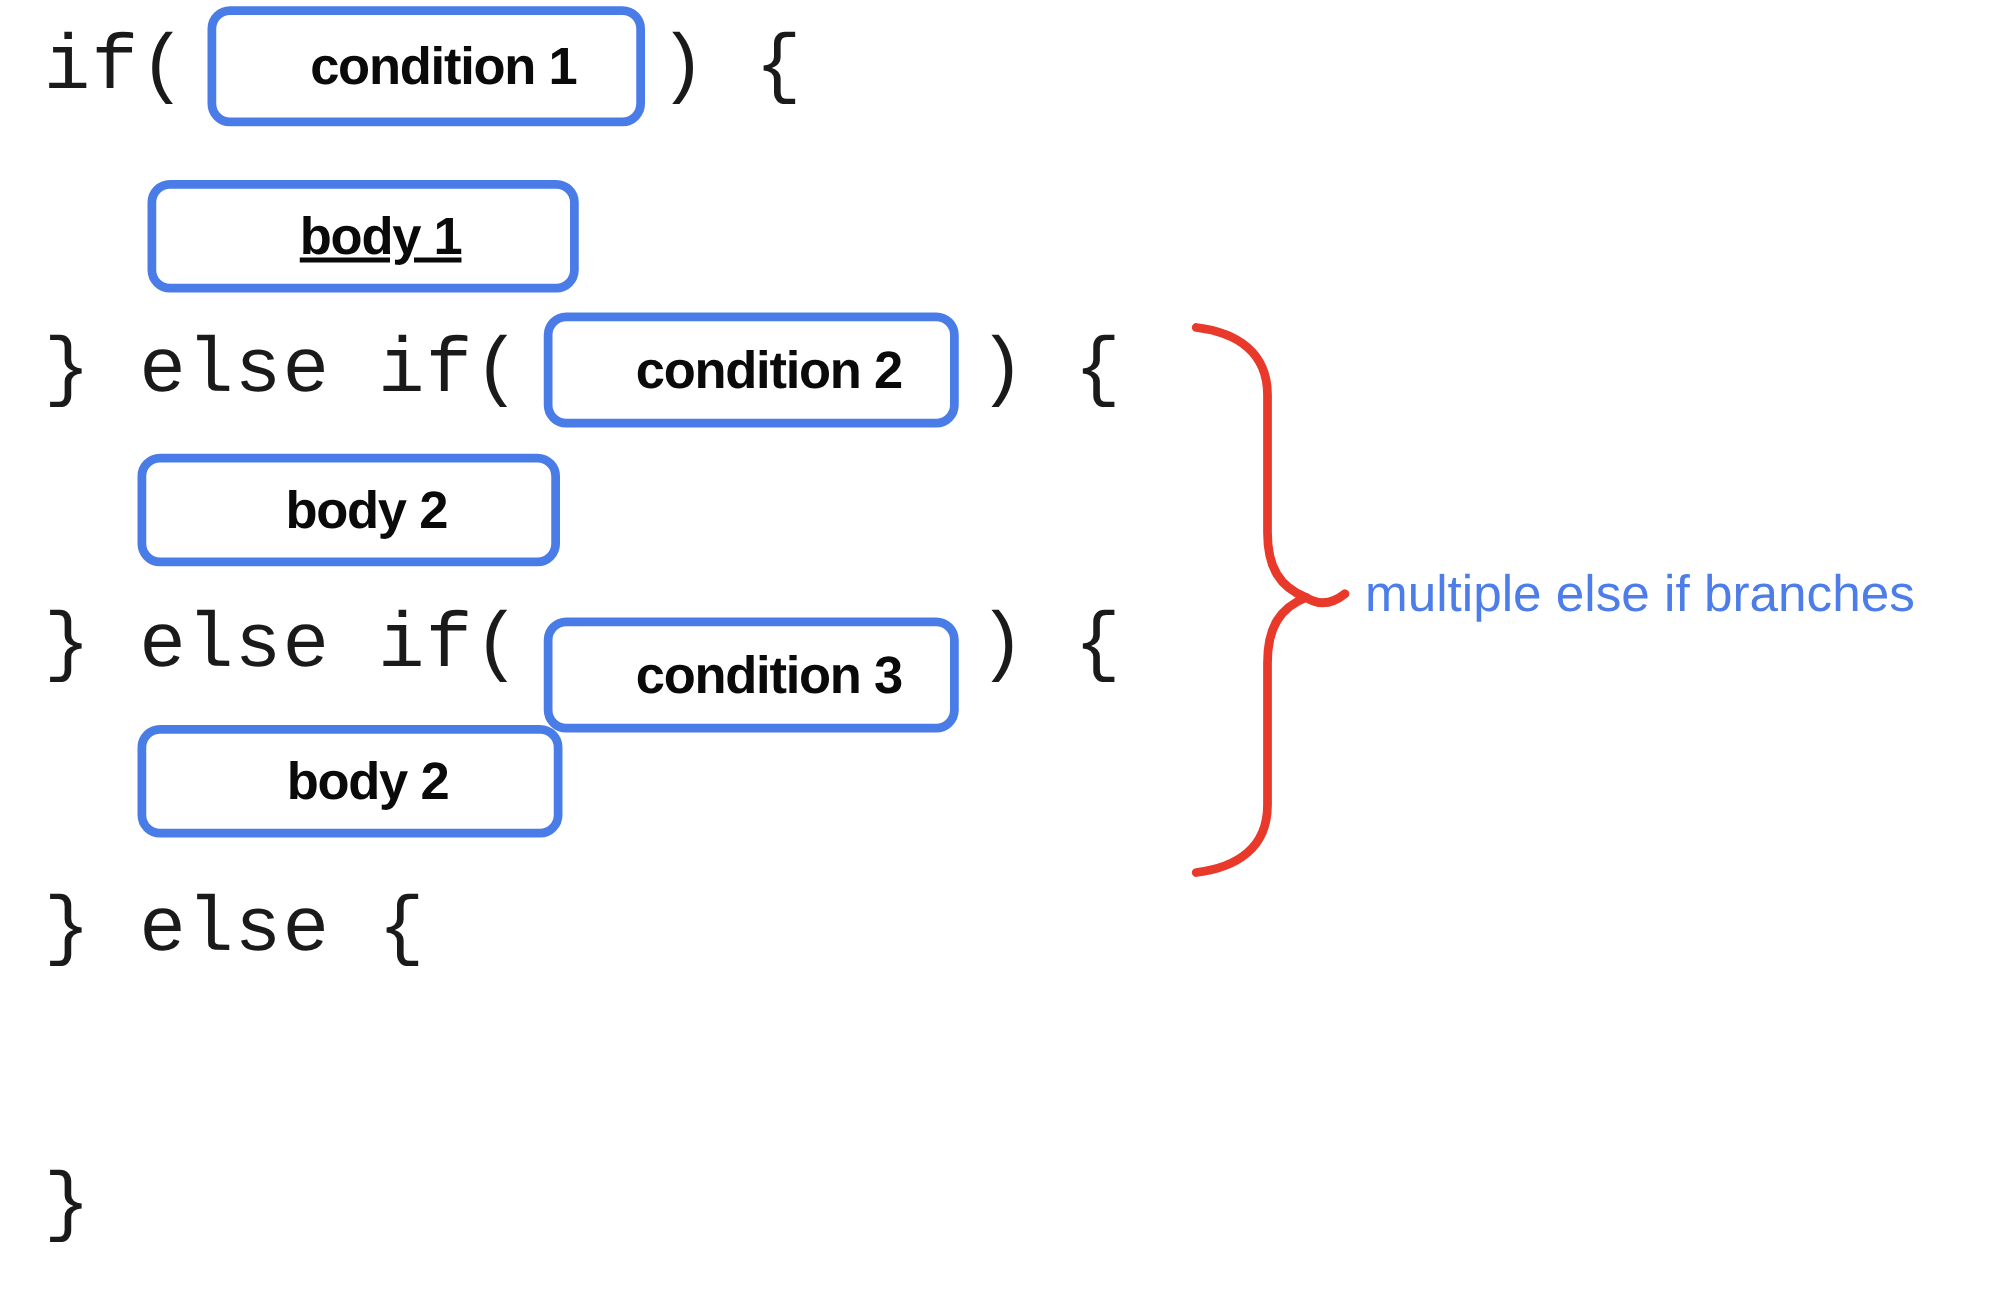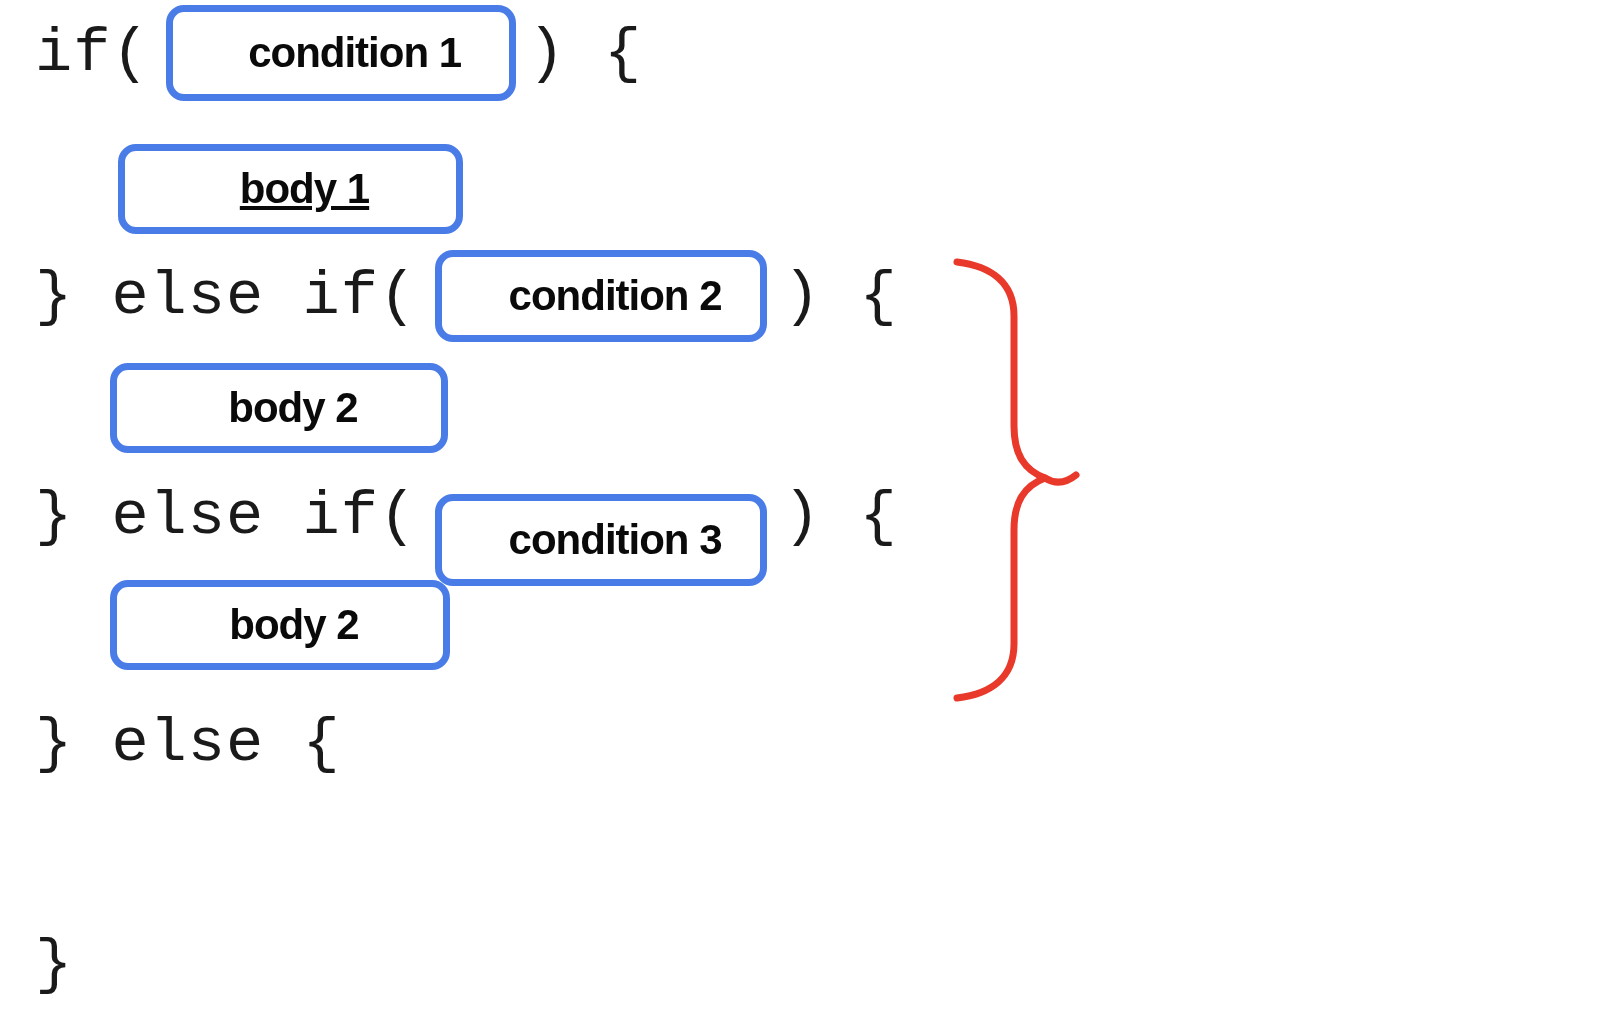--- a/index.html
+++ b/index.html
@@ -128,14 +128,15 @@
     <path d="M 7 4
              C 40 8, 64 24, 64 58
              L 64 168
              C 64 196, 74 212, 95 220
              C 74 228, 64 244, 64 272
              L 64 386
              C 64 420, 40 436, 7 440"></path>
     <path d="M 95 220 C 106 227, 116 225, 126 217"></path>
   </svg>
 
+  <div id="annotation-label">multiple else if branches</div>
 
 </div>
 
 </body></html>

